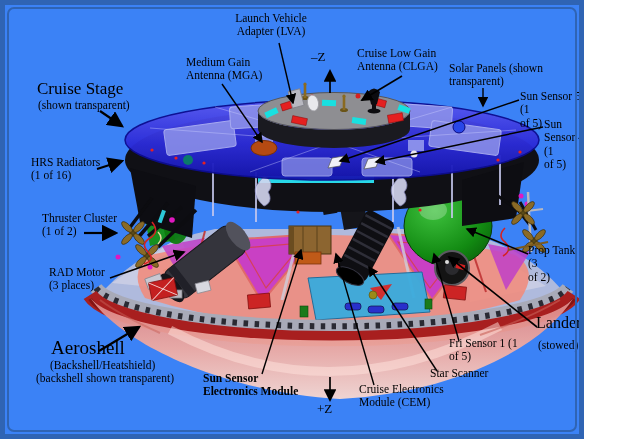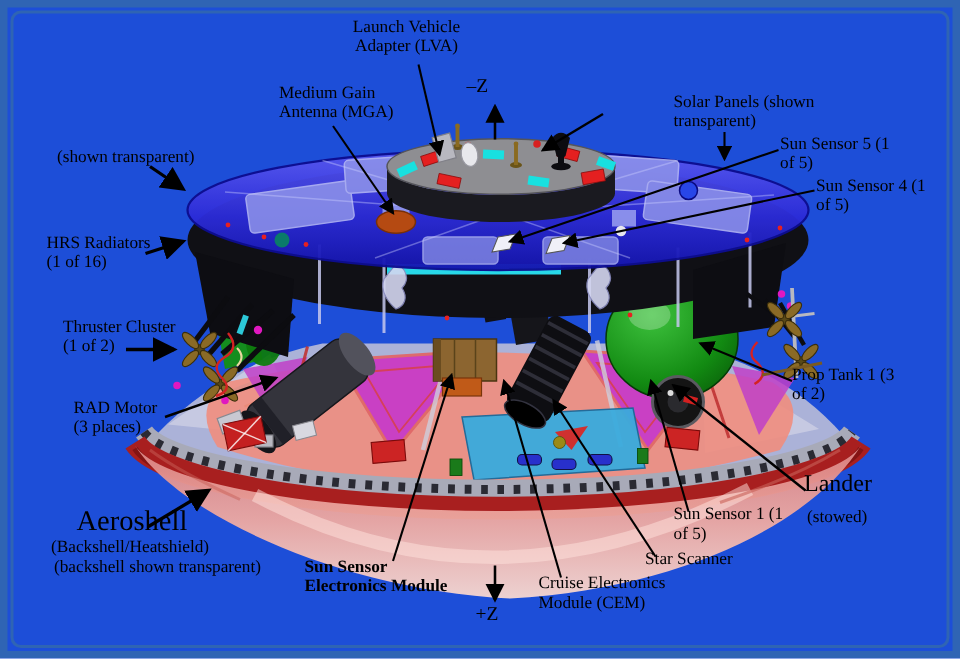--- a/index.html
+++ b/index.html
@@ -1,16 +1,16 @@
 <!DOCTYPE html>
 <html><head>
 <meta charset="utf-8">
 <style>
   html,body{margin:0;padding:0;background:#fff;}
-  #stage{position:relative;width:640px;height:439px;background:#1d4ed8;overflow:hidden;
+  #stage{position:relative;width:584px;height:439px;background:#3b82f6;overflow:hidden;
          font-family:"Liberation Serif", serif;}
   .frame-outer{position:absolute;inset:0;border:5px solid #2f64b4;pointer-events:none;z-index:50;}
   .frame-inner{position:absolute;inset:7px;border:2px solid #2f64b4;border-radius:7px;pointer-events:none;z-index:50;}
   #art{position:absolute;left:0;top:0;z-index:1;}
   .lbl{position:absolute;z-index:10;color:#000;font-size:11.5px;line-height:1.16;
        white-space:pre-line;letter-spacing:0px;}
   .lbl.big{font-size:17px;line-height:1.05;}
   .lbl.big2{font-size:19px;line-height:1.0;}
   .lbl.big3{font-size:16px;line-height:1.0;}
   .lbl.axis{font-size:13px;}
@@ -305,56 +305,59 @@
   </svg>
 
   <div class="lbl center" style="left:228px;top:12px;width:86px;">Launch Vehicle
 Adapter (LVA)</div>
 
   <div class="lbl" style="left:186px;top:56px;">Medium Gain
 Antenna (MGA)</div>
 
   <div class="lbl axis" style="left:311px;top:49px;">–Z</div>
 
+  <div class="lbl" style="left:357px;top:47px;">Cruise Low Gain
+Antenna (CLGA)</div>
 
   <div class="lbl" style="left:449px;top:62px;">Solar Panels (shown
 transparent)</div>
 
+  <div class="lbl big" style="left:37px;top:80px;">Cruise Stage</div>
   <div class="lbl" style="left:38px;top:99px;">(shown transparent)</div>
 
   <div class="lbl" style="left:520px;top:90px;">Sun Sensor 5 (1
 of 5)</div>
 
   <div class="lbl" style="left:544px;top:118px;">Sun Sensor 4 (1
 of 5)</div>
 
   <div class="lbl" style="left:31px;top:156px;">HRS Radiators
 (1 of 16)</div>
 
   <div class="lbl" style="left:42px;top:212px;">Thruster Cluster
 (1 of 2)</div>
 
   <div class="lbl" style="left:49px;top:266px;">RAD Motor
 (3 places)</div>
 
   <div class="lbl big2" style="left:35px;top:338px;margin-left:16px;">Aeroshell</div>
-  <div class="lbl" style="left:34px;top:359px;">(Backshell/Heatshield)</div>
+  <div class="lbl" style="left:50px;top:359px;">(Backshell/Heatshield)</div>
   <div class="lbl" style="left:36px;top:372px;">(backshell shown transparent)</div>
 
   <div class="lbl" style="left:203px;top:372px;font-weight:bold;">Sun Sensor
 Electronics Module</div>
 
   <div class="lbl axis" style="left:317px;top:401px;">+Z</div>
 
   <div class="lbl" style="left:359px;top:383px;">Cruise Electronics
 Module (CEM)</div>
 
   <div class="lbl" style="left:430px;top:367px;">Star Scanner</div>
 
-  <div class="lbl" style="left:449px;top:337px;">Sun Sensor 1 (1
+  <div class="lbl" style="left:449px;top:337px;">Fri Sensor 1 (1
 of 5)</div>
 
   <div class="lbl big3" style="left:536px;top:315px;">Lander</div>
   <div class="lbl" style="left:538px;top:339px;">(stowed)</div>
 
   <div class="lbl" style="left:528px;top:244px;">Prop Tank 1 (3
 of 2)</div>
 
   <div class="frame-inner"></div>
   <div class="frame-outer"></div>

